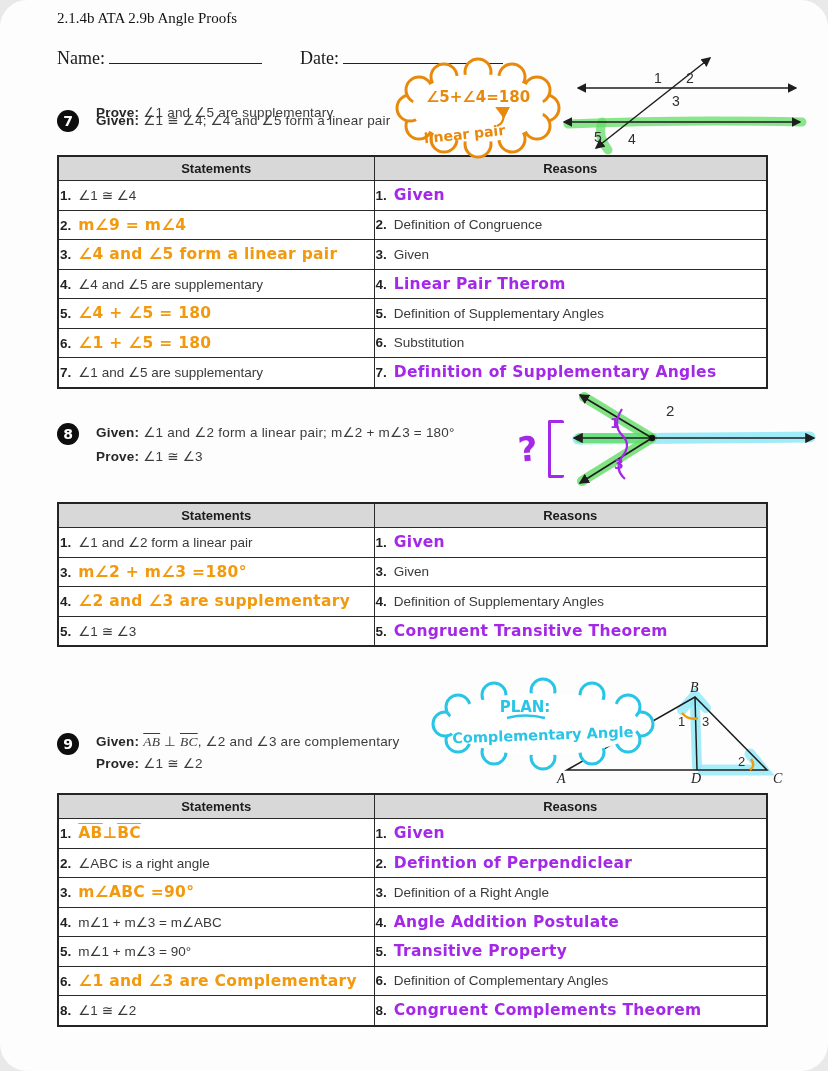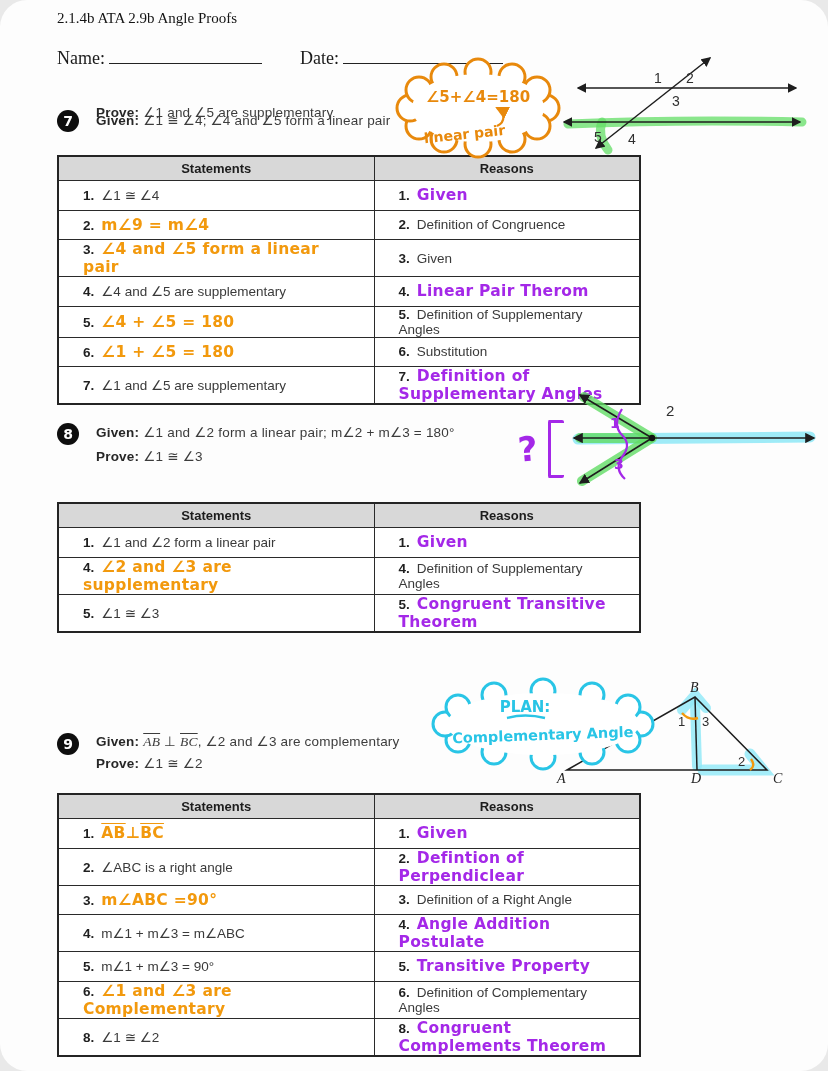--- a/index.html
+++ b/index.html
@@ -8,23 +8,23 @@
   .abs{position:absolute;}
   .serif{font-family:"Liberation Serif","DejaVu Serif",serif;}
   .title{font-size:15px;color:#141414;}
   .hdr{font-size:18px;color:#1a1a1a;}
   .blank{display:inline-block;border-bottom:1.2px solid #222;height:14px;vertical-align:baseline;}
   .badge{width:22px;height:22px;border-radius:50%;background:#0e0e0e;color:#fff;font-weight:bold;
          font-size:14px;display:flex;align-items:center;justify-content:center;
          font-family:"DejaVu Sans",sans-serif;}
   .ptext{font-size:13.5px;color:#3c3c3c;letter-spacing:.2px;white-space:nowrap;}
   .ptext b{color:#272727;margin-right:4px;}
-  .prooftable{border-collapse:collapse;table-layout:fixed;width:584px;background:#ffffff;border:2px solid #242424;}
+  .prooftable{border-collapse:collapse;table-layout:fixed;width:711px;background:#ffffff;border:2px solid #242424;}
   .prooftable th{border:1.5px solid #2a2a2a;background:#d8d8d8;font-size:13px;height:21px;color:#1c1c1c;}
-  .prooftable td{border:1.5px solid #2a2a2a;font-size:13.5px;color:#3a3a3a;padding:0 24px;height:28.5px;vertical-align:middle;}
+  .prooftable td{border:1.5px solid #2a2a2a;font-size:13.5px;color:#3a3a3a;padding:0 1px;height:28.5px;vertical-align:middle;}
   .rn{color:#1f1f1f;font-weight:bold;margin-right:7px;font-size:13.5px;}
   .hw{font-family:"DejaVu Sans",sans-serif;font-weight:600;letter-spacing:.3px;font-size:15.5px;}
   .hw-o{color:#F2990D;}
   .hw-p{color:#A428E8;}
   .ovl{text-decoration:overline;}
   .serifmath{font-family:"Liberation Serif","DejaVu Serif",serif;font-style:italic;}
   .qmark{font-size:34px;color:#A428E8;font-weight:bold;font-family:"DejaVu Sans",sans-serif;
          transform:rotate(-5deg);line-height:1;}
   .bracket{width:13px;height:52px;border-left:3px solid #A428E8;border-top:3px solid #A428E8;
            border-bottom:3px solid #A428E8;border-radius:2px;}
@@ -175,20 +175,24 @@
     <tbody>
         <tr>
       <th>Statements</th>
       <th>Reasons</th>
     </tr>
     <tr>
       <td><span class="rn">1.</span><span>∠1 and ∠2 form a linear pair</span></td>
       <td><span class="rn">1.</span><span class="hw hw-p">Given</span></td>
     </tr>
     <tr>
+      <td><span class="rn">3.</span><span class="hw hw-o">m∠2 + m∠3 =180°</span></td>
+      <td><span class="rn">3.</span><span>Given</span></td>
+    </tr>
+    <tr>
       <td><span class="rn">4.</span><span class="hw hw-o">∠2 and ∠3 are supplementary</span></td>
       <td><span class="rn">4.</span><span>Definition of Supplementary Angles</span></td>
     </tr>
     <tr>
       <td><span class="rn">5.</span><span>∠1 ≅ ∠3</span></td>
       <td><span class="rn">5.</span><span class="hw hw-p">Congruent Transitive Theorem</span></td>
     </tr>
   </tbody>
     </table>
 

